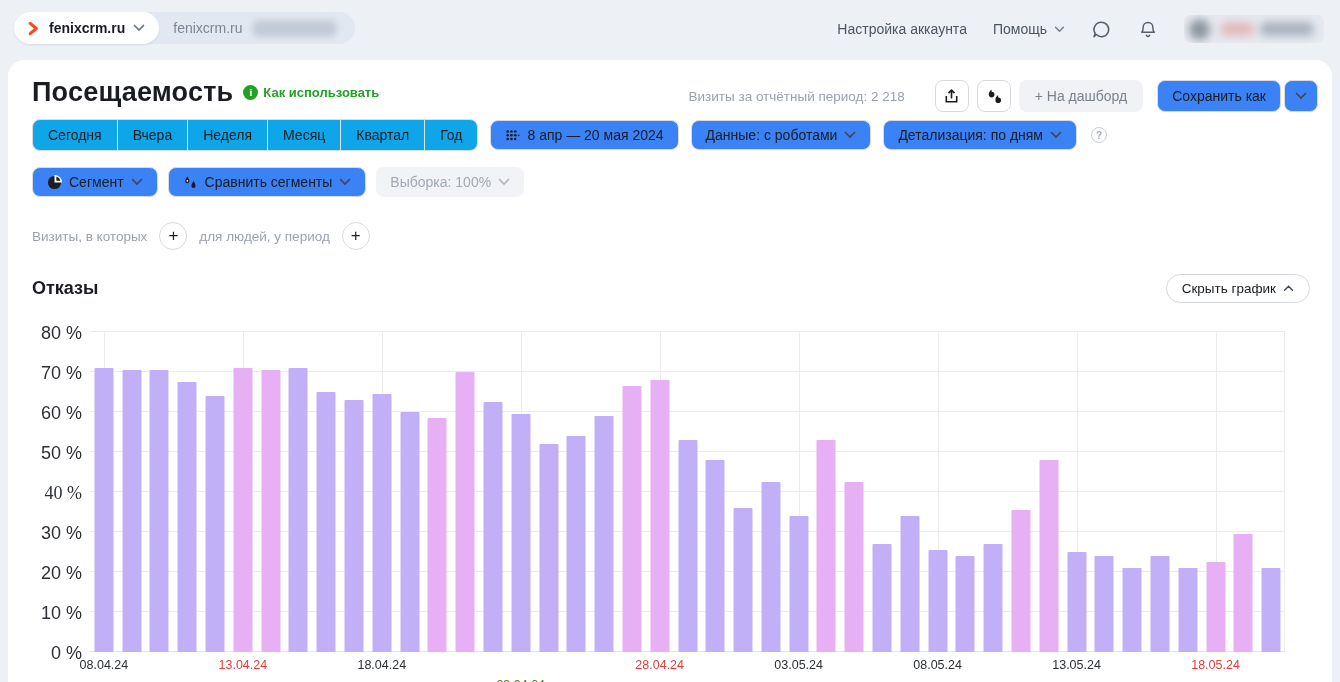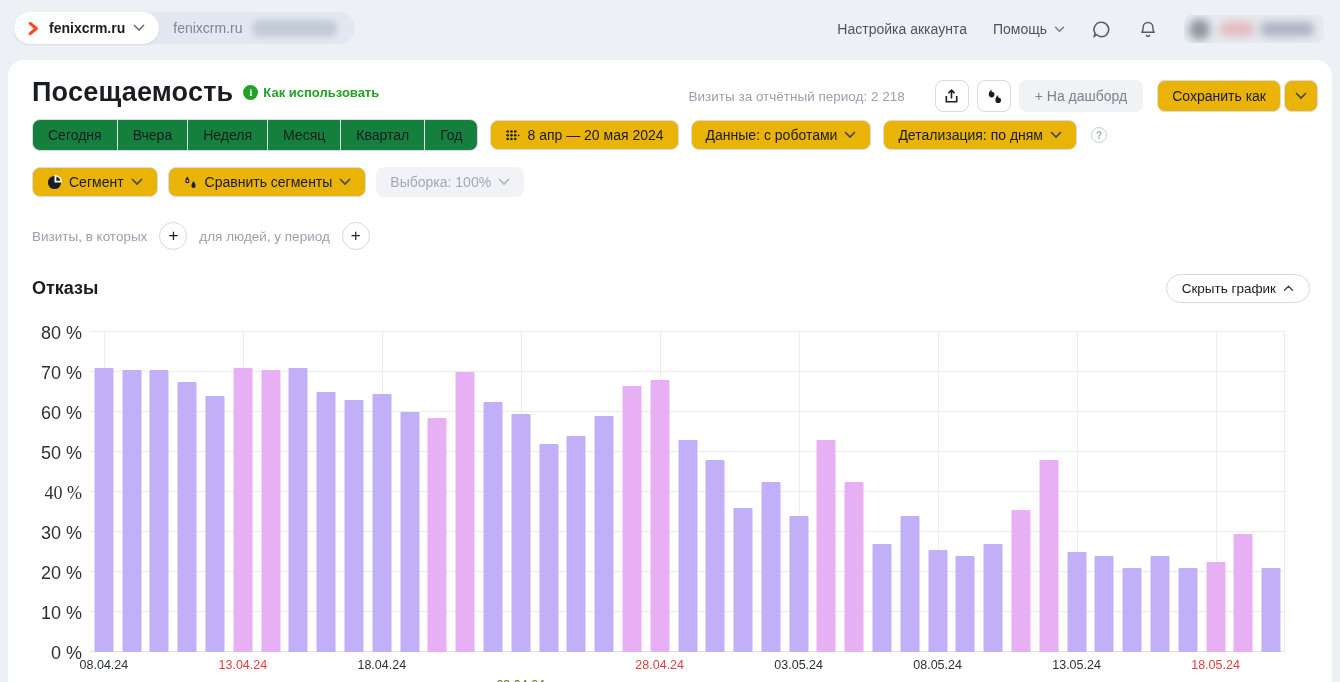--- a/index.html
+++ b/index.html
@@ -49,28 +49,28 @@
   .howto { display:flex; align-items:center; gap:5px; color:#23a126; font-size:13px; font-weight:bold; cursor:pointer; }
   .info-dot { width:15px; height:15px; border-radius:50%; background:#23a126; color:#fff; font-size:10px; font-weight:bold; display:flex; align-items:center; justify-content:center; font-family:"Liberation Serif",serif; }
 
   .title-actions { position:absolute; right:14px; top:20px; display:flex; align-items:center; }
   .visits-summary { font-size:13.5px; color:#99a1ad; margin-right:30px;padding-left:41px; }
   .icon-btn {
     width:34px; height:32px; border:1px solid #d8dbe0; border-radius:8px; background:#fff;
     display:flex; align-items:center; justify-content:center; margin-right:8px; cursor:pointer;
   }
   .btn {
-    height:32px; border:1px solid #d8dbe0; border-radius:8px; background:#eab308;
+    height:32px; border:1px solid #d8dbe0; border-radius:8px; background:#3b82f6;
     display:inline-flex; align-items:center; gap:7px; padding:0 14px; font-size:14px; cursor:pointer;
   }
   .btn-gray { background:#f0f2f5; border:none; color:#7b828e; margin-right:14px; padding:0 16px; }
   .btn-caret { width:34px; padding:0; justify-content:center; margin-left:3px; }
 
   .period-row { position:absolute; left:24px; top:59px; display:flex; align-items:center; gap:12px; }
-  .seg-group { display:inline-flex; border:1px solid #d8dbe0; border-radius:8px; overflow:hidden; background:#15803d; }
+  .seg-group { display:inline-flex; border:1px solid #d8dbe0; border-radius:8px; overflow:hidden; background:#0ea5e9; }
   .seg-item { padding:0 15px; height:30px; display:flex; align-items:center; font-size:14px; cursor:pointer; border-left:1px solid #e3e6ea; }
   .seg-item:first-child { border-left:none; }
   .btn30 { height:30px; }
   .q-circle { width:16px; height:16px; border-radius:50%; border:1.5px solid #c9cfd7; color:#a3abb7; font-size:10px; font-weight:bold; display:flex; align-items:center; justify-content:center; margin-left:2px; }
 
   .segment-row { position:absolute; left:24px; top:107px; display:flex; align-items:center; gap:10px; }
   .btn-disabled { background:#f1f3f6; border:none; color:#a2a9b5; cursor:default; }
 
   .filter-row { position:absolute; left:24px; top:162px; display:flex; align-items:center; gap:12px; color:#9aa1ad; font-size:13.5px; }
   .plus-circle {

